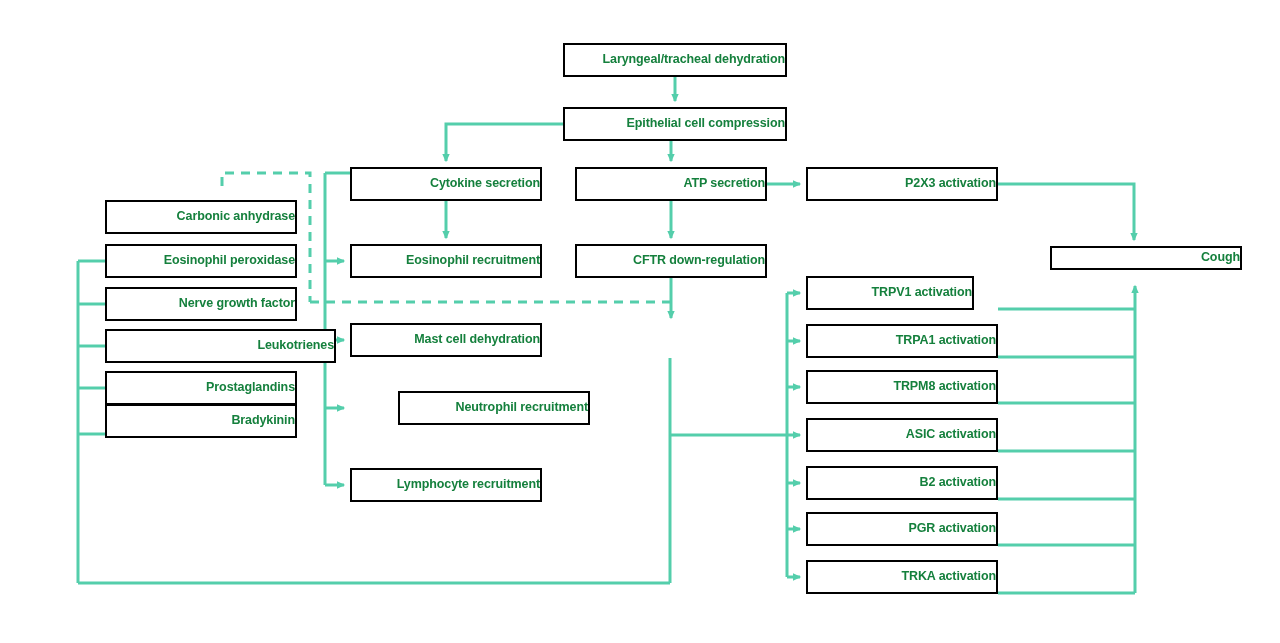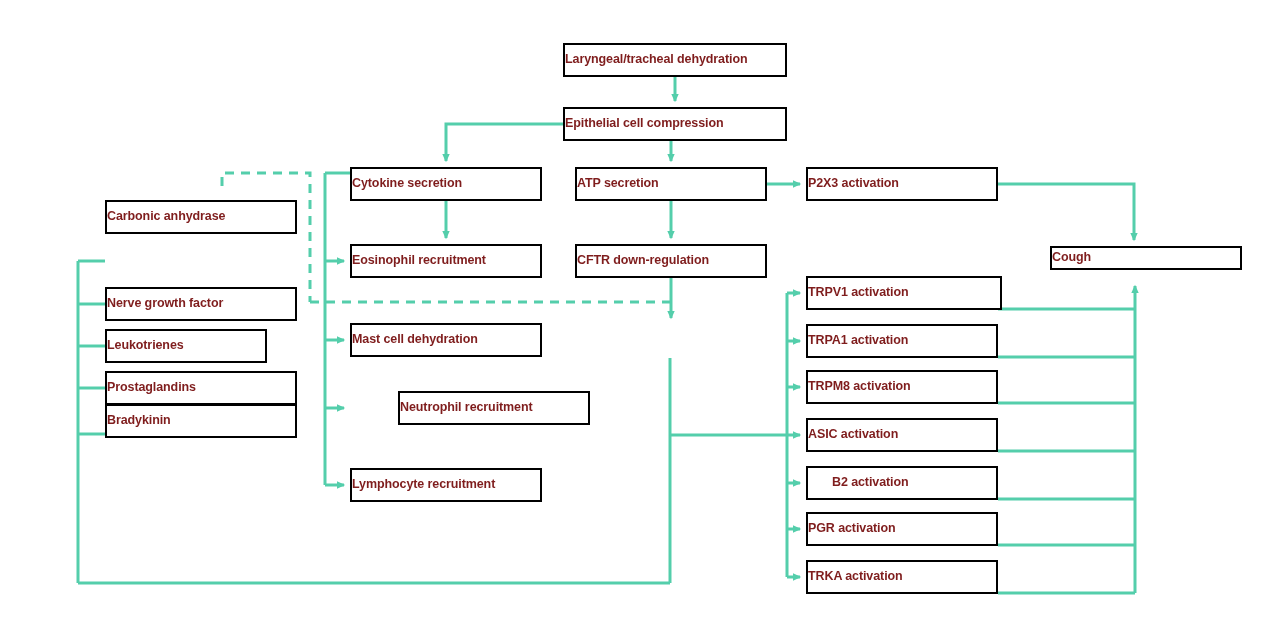--- a/index.html
+++ b/index.html
@@ -23,23 +23,23 @@
     height: 643px;
     pointer-events: none;
   }
   .node {
     position: absolute;
     box-sizing: border-box;
     background: #ffffff;
     border: 2.5px solid #000000;
     display: flex;
     align-items: center;
-    justify-content: flex-start;
+    justify-content: flex-end;
     text-align: center;
-    color: #7f1d1d;
+    color: #15803d;
     font-weight: bold;
     font-size: 12.5px;
     line-height: 1.1;
     letter-spacing: -0.1px;
     z-index: 2;
   }
 </style>
 </head>
 <body>
 
@@ -140,34 +140,37 @@
   <div class="node" style="left:350px;top:391px;width:192px;height:34px;margin-left:48px;">
     <span>Neutrophil recruitment</span>
   </div>
   <div class="node" style="left:350px;top:468px;width:192px;height:34px;">
     <span>Lymphocyte recruitment</span>
   </div>
 
   <div class="node" style="left:105px;top:200px;width:192px;height:34px;">
     <span>Carbonic anhydrase</span>
   </div>
+  <div class="node" style="left:105px;top:244px;width:192px;height:34px;">
+    <span>Eosinophil peroxidase</span>
+  </div>
   <div class="node" style="left:105px;top:287px;width:192px;height:34px;">
     <span>Nerve growth factor</span>
   </div>
-  <div class="node" style="left:105px;top:329px;width:162px;height:34px;">
+  <div class="node" style="left:105px;top:329px;width:231px;height:34px;">
     <span>Leukotrienes</span>
   </div>
   <div class="node" style="left:105px;top:371px;width:192px;height:34px;">
     <span>Prostaglandins</span>
   </div>
   <div class="node" style="left:105px;top:404px;width:192px;height:34px;">
     <span>Bradykinin</span>
   </div>
 
-  <div class="node" style="left:806px;top:276px;width:196px;height:34px;">
+  <div class="node" style="left:806px;top:276px;width:168px;height:34px;">
     <span>TRPV1 activation</span>
   </div>
   <div class="node" style="left:806px;top:324px;width:192px;height:34px;">
     <span>TRPA1 activation</span>
   </div>
   <div class="node" style="left:806px;top:370px;width:192px;height:34px;">
     <span>TRPM8 activation</span>
   </div>
   <div class="node" style="left:806px;top:418px;width:192px;height:34px;">
     <span>ASIC activation</span>

